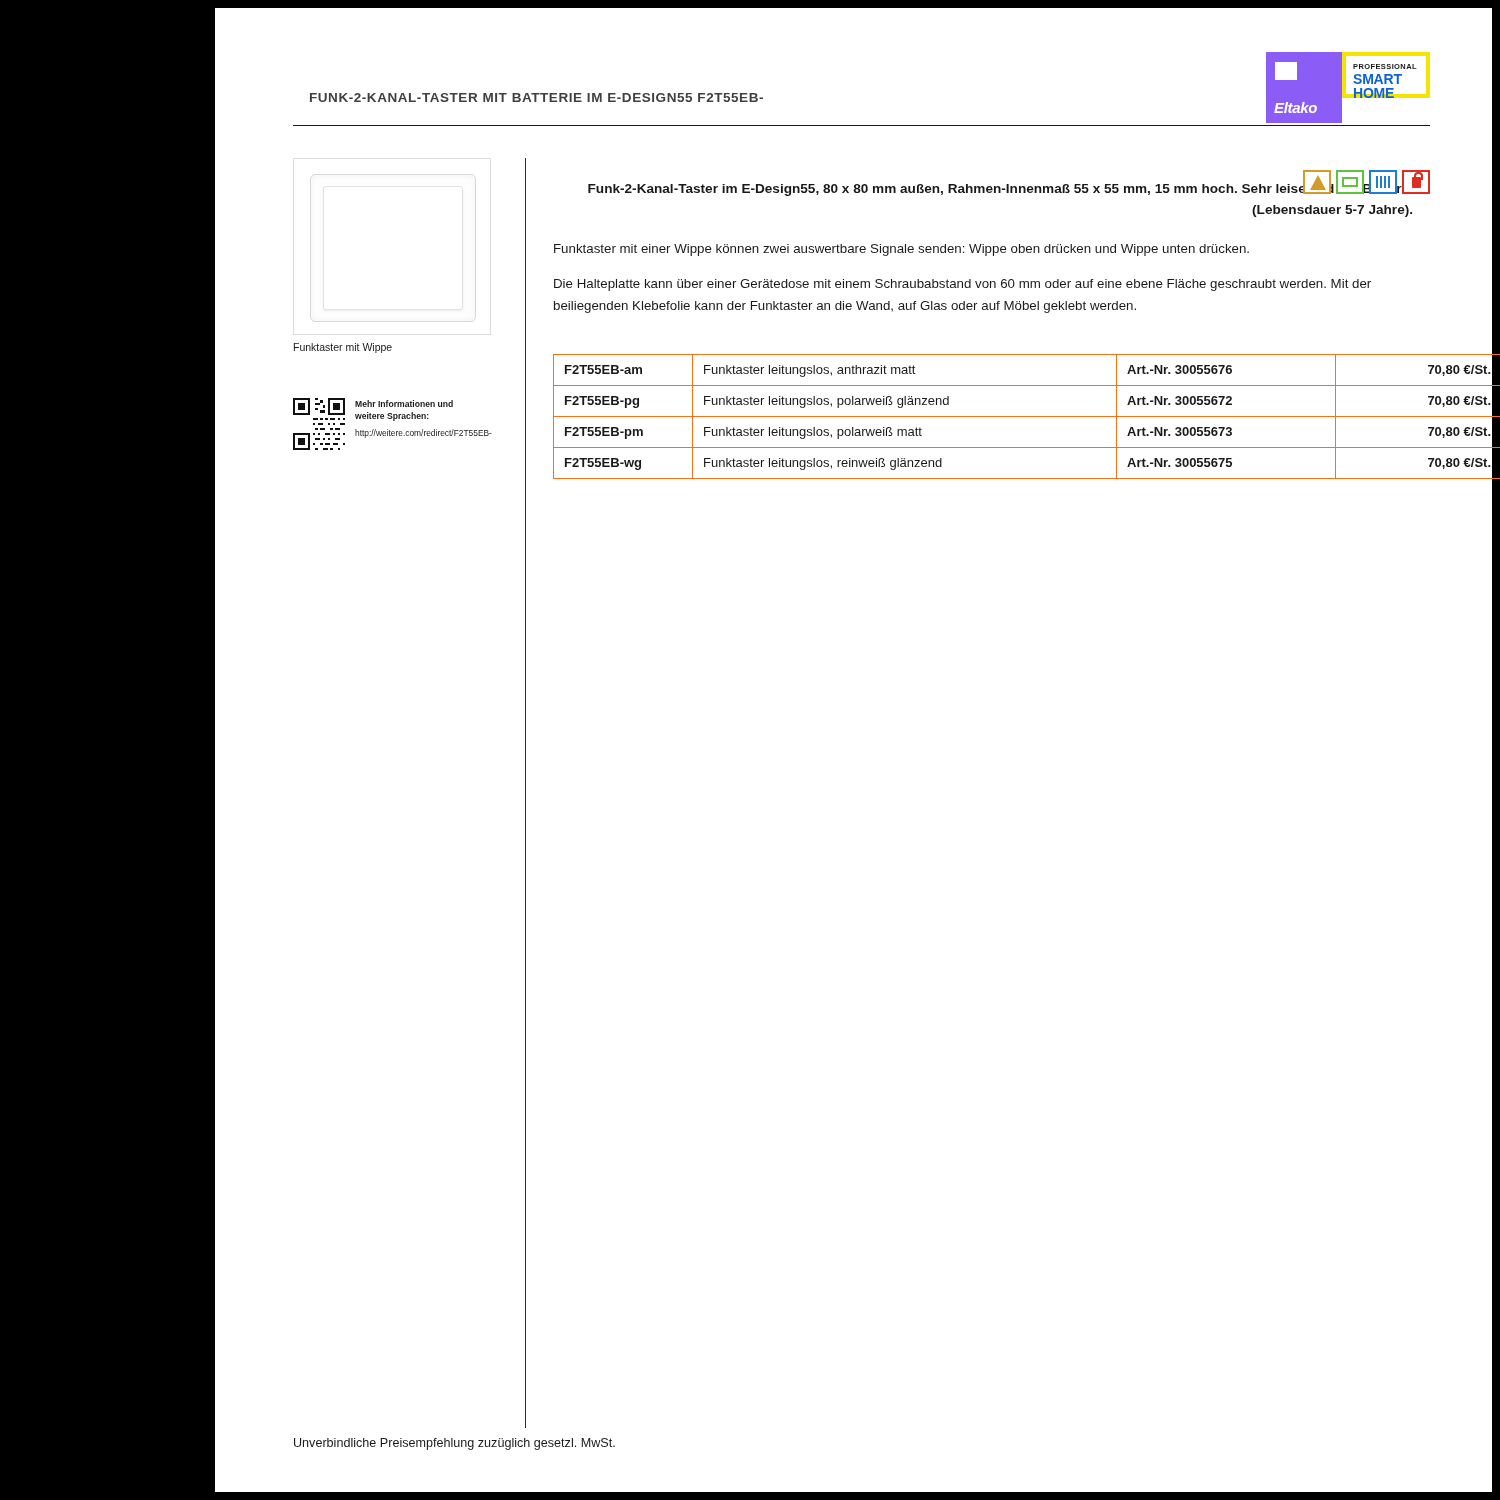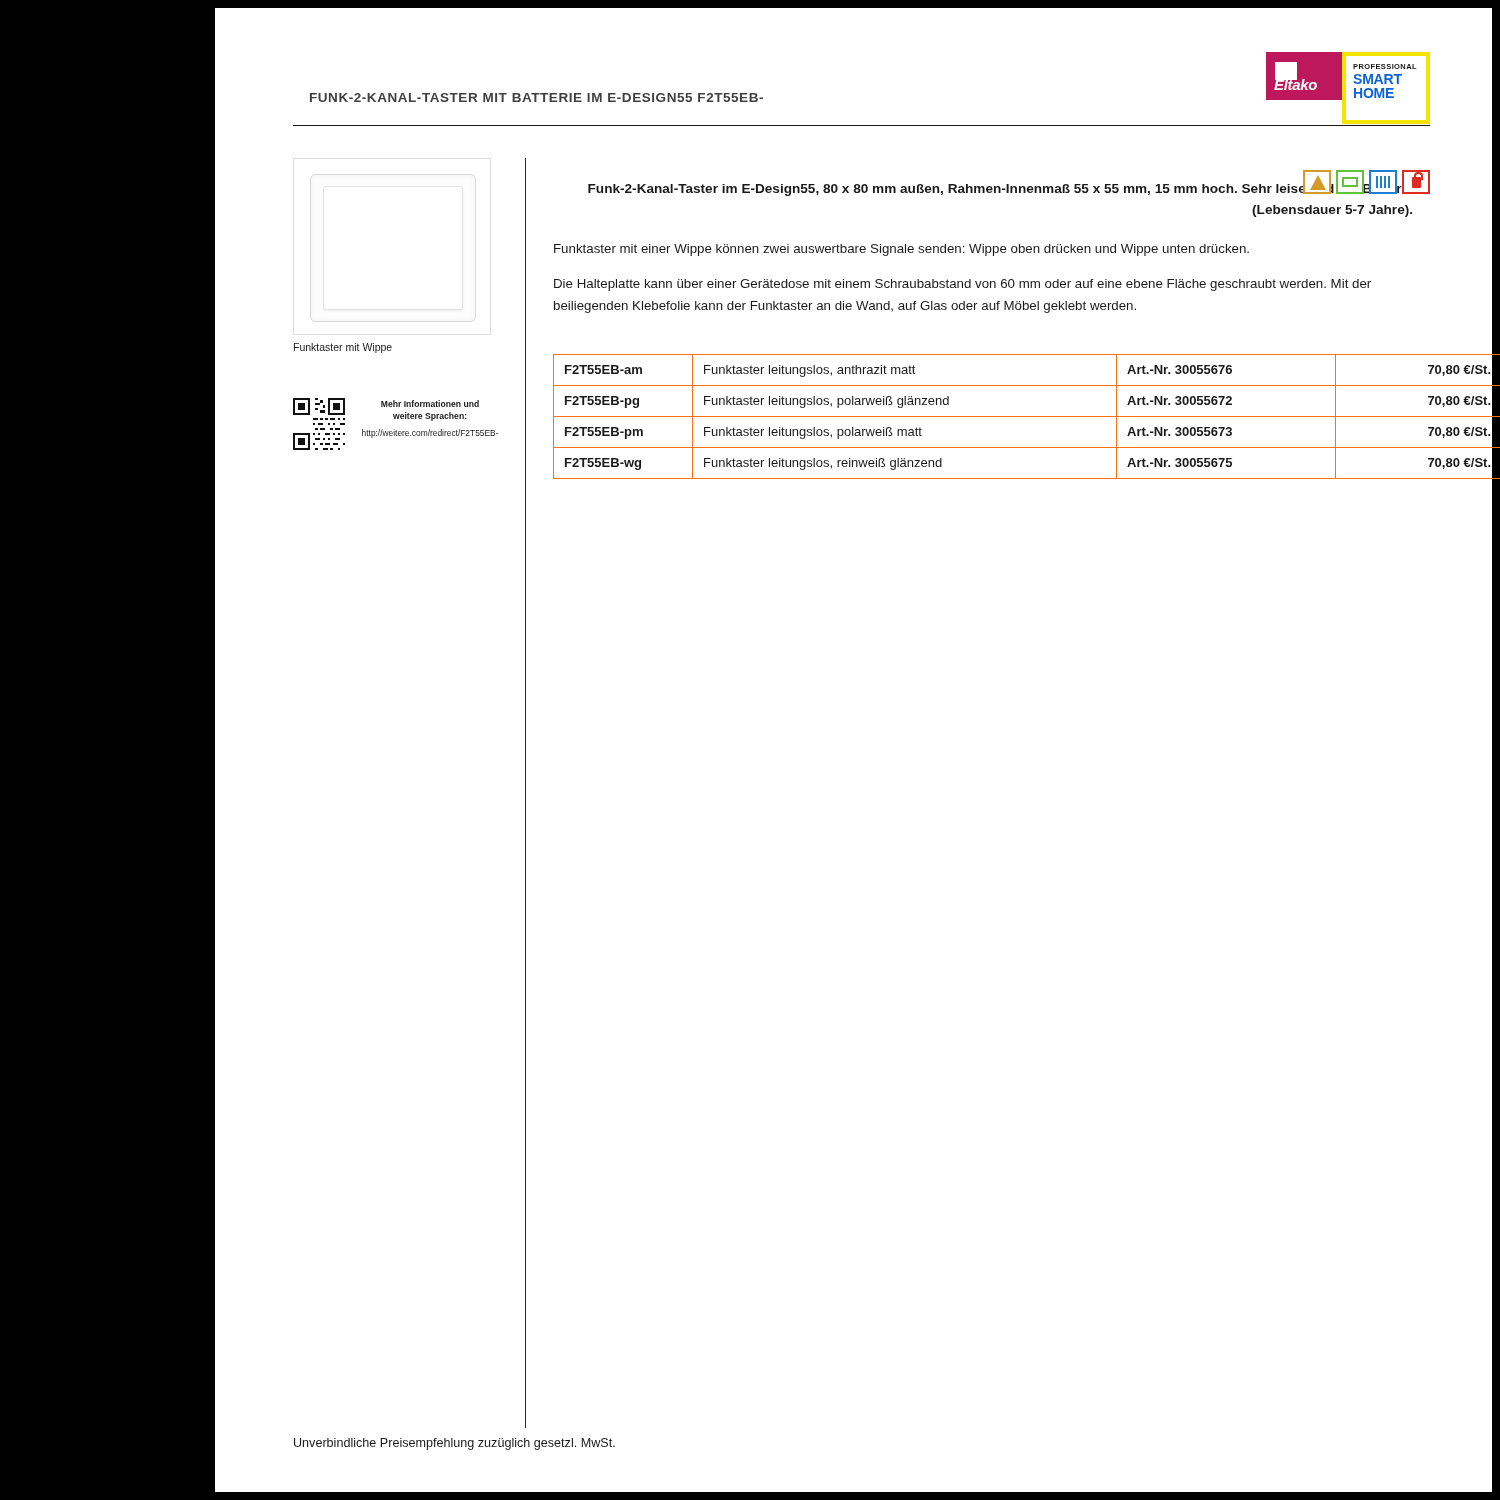--- a/index.html
+++ b/index.html
@@ -44,22 +44,22 @@
   .logo-block {
     position: absolute;
     right: 0;
     top: 22px;
     display: flex;
     align-items: stretch;
     height: 62px;
   }
   .logo-eltako {
     width: 76px;
-    height: 48px;
-    background: #be185d;
+    height: 71px;
+    background: #8b5cf6;
     position: relative;
   }
   .logo-eltako .mark {
     position: absolute;
     left: 9px;
     top: 10px;
     width: 22px;
     height: 18px;
     background: #ffffff;
   }
@@ -68,21 +68,21 @@
     left: 8px;
     bottom: 7px;
     color: #ffffff;
     font-size: 15px;
     font-style: italic;
     font-weight: bold;
     letter-spacing: -0.3px;
   }
   .logo-psh {
     width: 88px;
-    height: 72px;
+    height: 46px;
     border: 4px solid #f5e400;
     box-sizing: border-box;
     background: #ffffff;
     padding: 6px 5px 16px 7px;
   }
   .logo-psh .l1 {
     font-size: 7.5px;
     font-weight: bold;
     color: #1a1a1a;
     letter-spacing: 0.4px;
@@ -143,21 +143,20 @@
     font-size: 10.5px;
     color: #1a1a1a;
   }
 
   .qr-block {
     position: absolute;
     left: 78px;
     top: 390px;
     width: 210px;
     height: 60px;
-    text-align: center;
   }
   .qr-code {
     position: absolute;
     left: 0;
     top: 0;
     width: 52px;
     height: 52px;
   }
   .qr-text {
     position: absolute;

